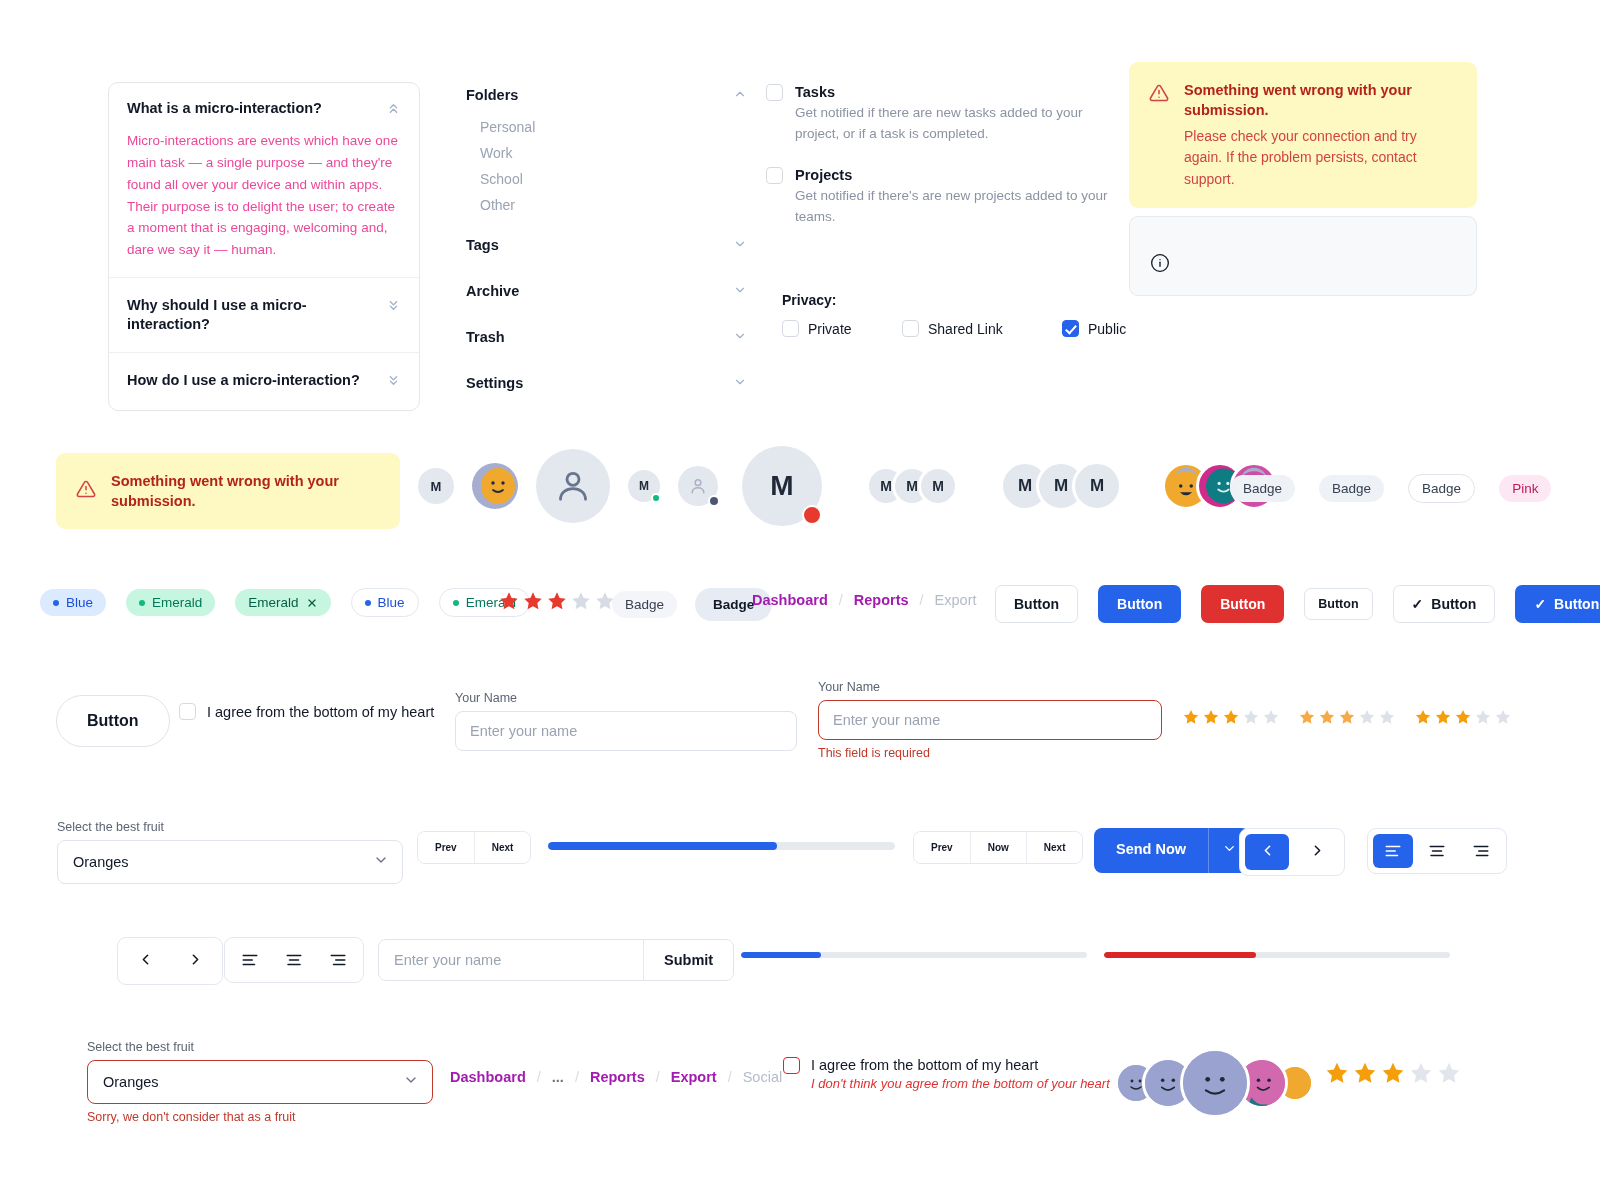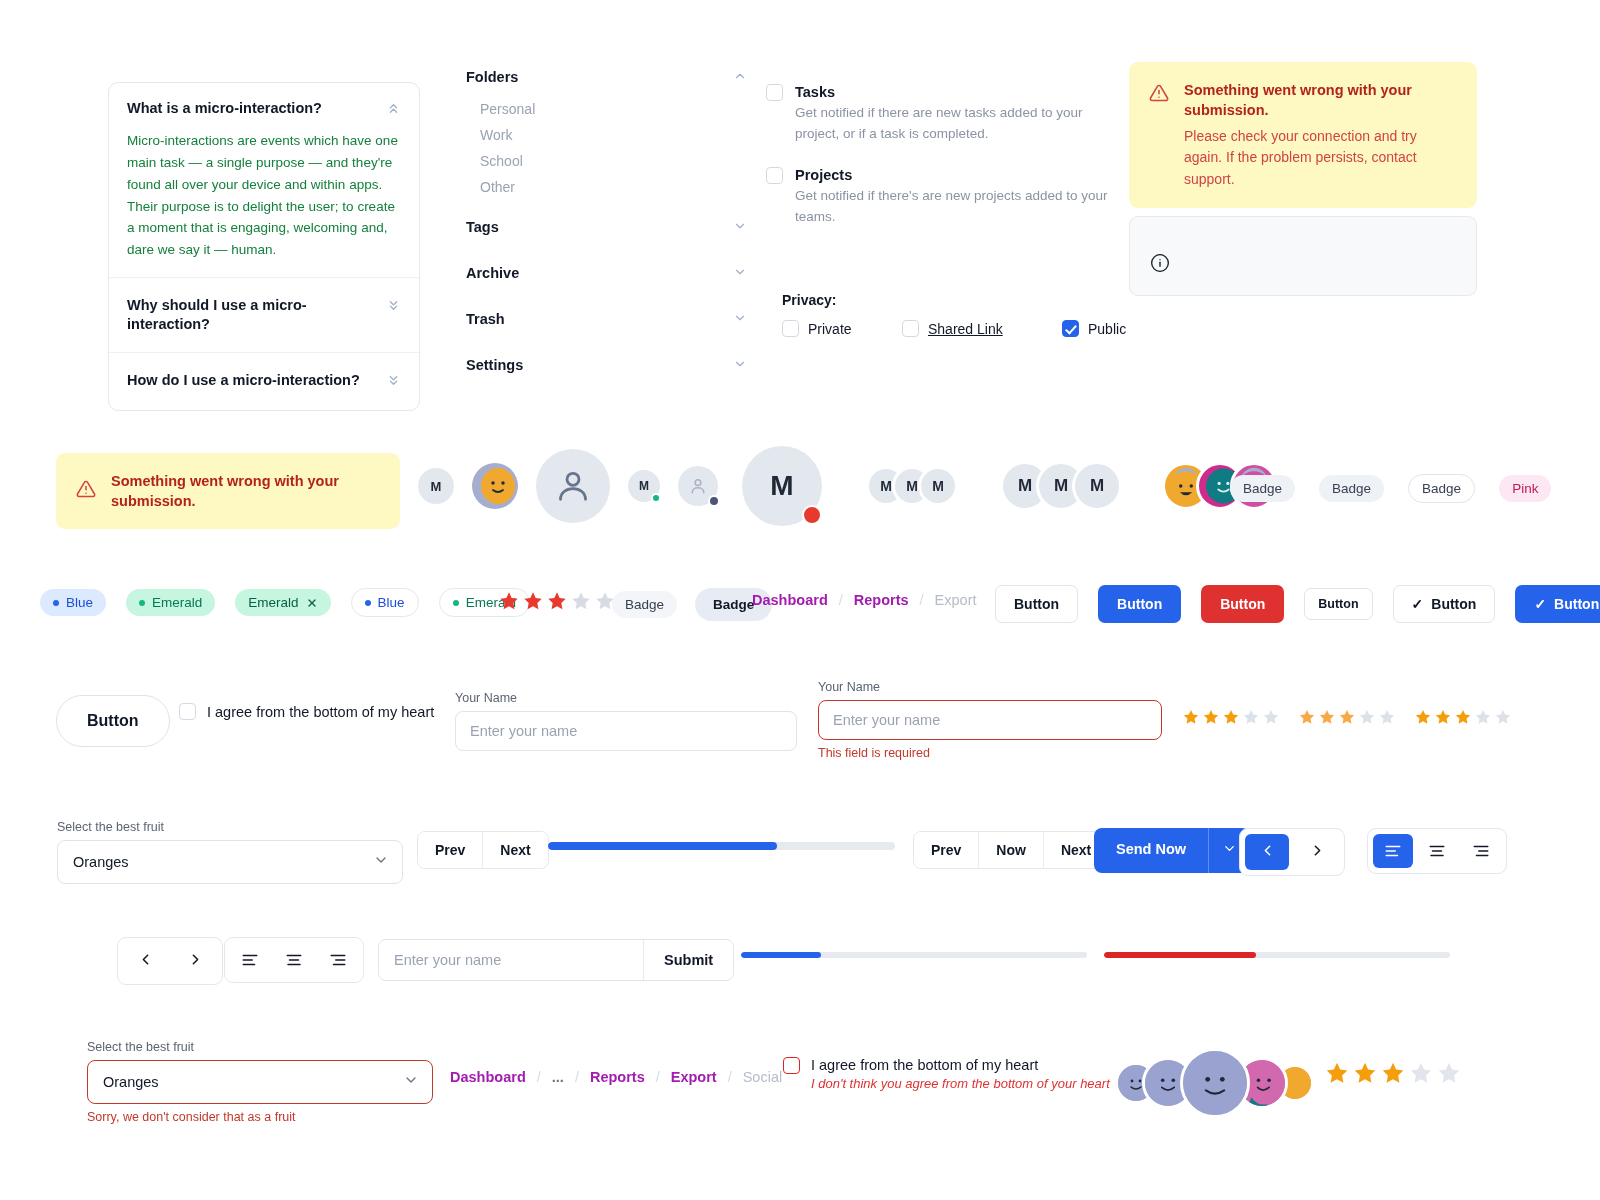--- a/index.html
+++ b/index.html
@@ -17,21 +17,21 @@
   .accordion {
     width: 312px; border: 1px solid #e5e7eb; border-radius: 10px;
     background: #fff; overflow: hidden;
   }
   .acc-item { padding: 16px 18px; }
   .acc-item + .acc-item { border-top: 1px solid #eef0f3; }
   .acc-head { display: flex; align-items: flex-start; justify-content: space-between; gap: 10px; }
   .acc-title { font-size: 14.5px; font-weight: 700; color: #111827; line-height: 1.3; }
   .chev { color: #9fb0c7; flex: 0 0 auto; margin-top: 2px; }
   .acc-body {
-    margin-top: 10px; font-size: 13.5px; line-height: 1.62; color: #15803d;
+    margin-top: 10px; font-size: 13.5px; line-height: 1.62; color: #ec4899;
   }
 
   
   .tree { width: 285px; }
   .tree-row {
     display: flex; align-items: center; justify-content: space-between;
     padding: 9px 2px; cursor: pointer;
   }
   .tree-label { font-size: 14.5px; font-weight: 700; color: #111827; }
   .tree-children { padding-left: 8px; }
@@ -135,21 +135,21 @@
     padding: 13px 38px 13px 15px; font-size: 14.5px; color: #111827;
     background: #fff; font-family: inherit; cursor: pointer;
   }
   .select.error { border: 1.8px solid #c0392b; }
   .select-chev { position: absolute; right: 14px; top: 50%; transform: translateY(-50%);
                  pointer-events: none; color: #6b7280; }
 
   
   .seg { display: inline-flex; border: 1px solid #e3e7ee; border-radius: 8px; background: #fff; overflow: hidden; }
   .seg-btn {
-    padding: 10px 17px; font-size: 14px; font-weight: 700; color: #111827;
+    padding: 10px 17px; font-size: 10px; font-weight: 700; color: #111827;
     background: #fff; cursor: pointer; border: none; font-family: inherit;
   }
   .seg-btn + .seg-btn { border-left: 1px solid #e9ecf1; }
 
   .icongrp { display: inline-flex; gap: 4px; border: 1px solid #e3e7ee; border-radius: 9px; padding: 5px; background: #fff; }
   .icbtn {
     width: 40px; height: 34px; border-radius: 6px; display: flex; align-items: center; justify-content: center;
     background: #fff; cursor: pointer; border: none;
   }
   .icbtn.active { background: #2563eb; }
@@ -217,21 +217,21 @@
         <span class="chev">
           <svg width="15" height="15" viewBox="0 0 24 24" fill="none" stroke="currentColor" stroke-width="2.2" stroke-linecap="round" stroke-linejoin="round">
               <polyline points="7 6 12 11 17 6"></polyline>
               <polyline points="7 13 12 18 17 13"></polyline>
             </svg>
         </span>
       </div>
     </div>
   </div>
 
-  <div class="abs tree" style="left:464px; top:58px;">
+  <div class="abs tree" style="left:464px; top:76px;">
     <div class="tree-row">
       <span class="tree-label">Folders</span>
       <span class="chev">
         <svg width="14" height="14" viewBox="0 0 24 24" fill="none" stroke="currentColor" stroke-width="2" stroke-linecap="round" stroke-linejoin="round">
             <polyline points="18 15 12 9 6 15"></polyline>
           </svg>
       </span>
     </div>
     <div class="tree-children">
       <div class="tree-child">Personal</div>
@@ -290,21 +290,21 @@
     </div>
   </div>
 
   <div class="abs" style="left:782px; top:292px;">
     <div class="privacy-label">Privacy:</div>
     <div class="privacy-row">
       <div class="privacy-opt" style="width:110px;">
         <span class="cbox"></span>
         <span>Private</span>
       </div>
-      <div class="privacy-opt" style="width:150px;text-decoration:underline;">
+      <div class="privacy-opt" style="width:150px;">
         <span class="cbox"></span>
         <span>Shared Link</span>
       </div>
       <div class="privacy-opt">
         <span class="cbox checked"></span>
         <span>Public</span>
       </div>
     </div>
   </div>
 

